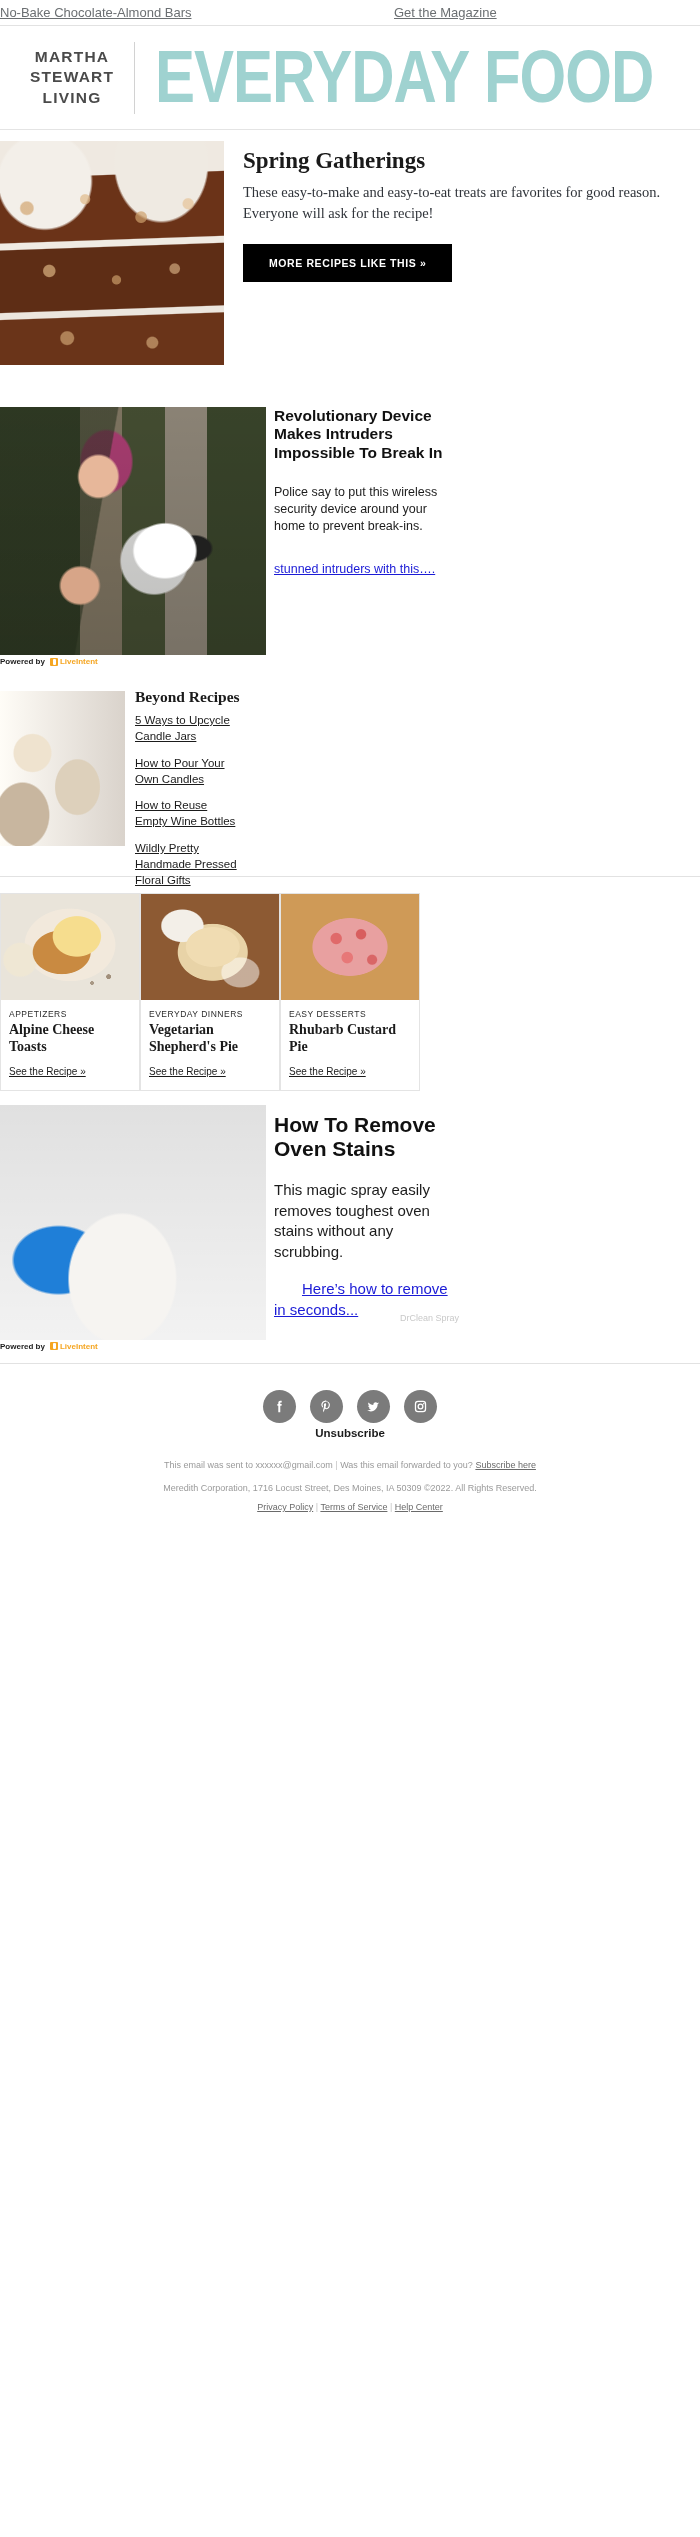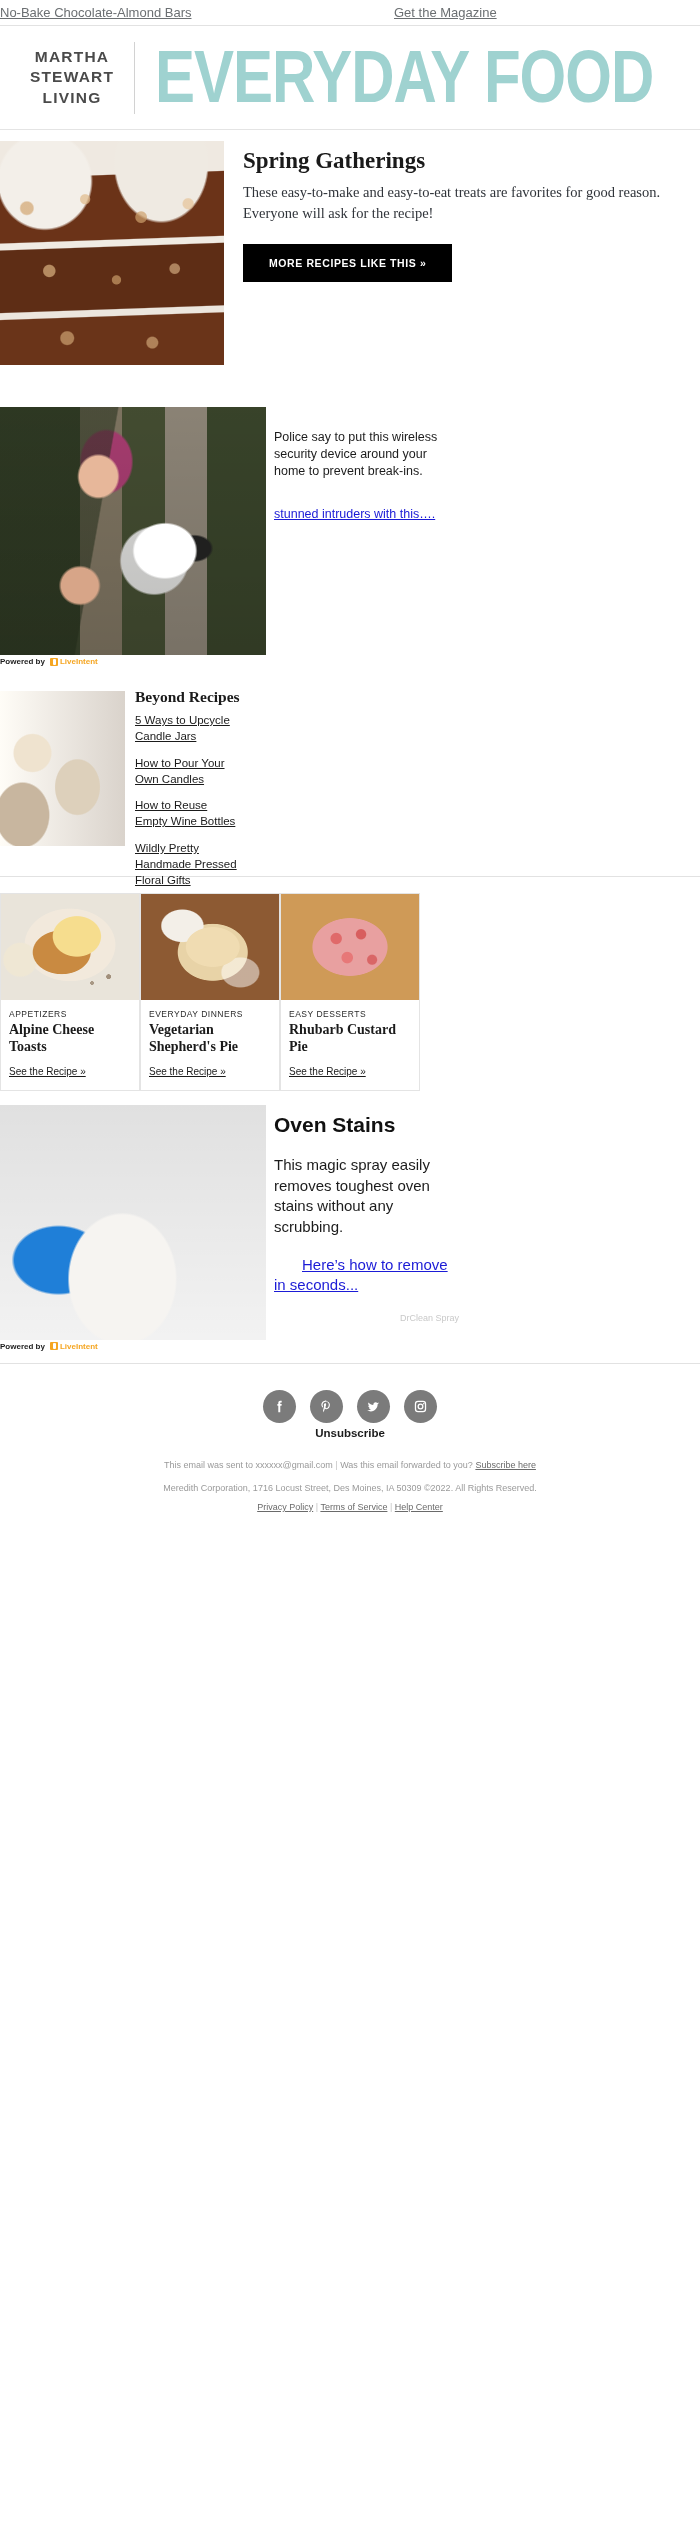--- a/index.html
+++ b/index.html
@@ -321,20 +321,25 @@
       <p class="hero-body">These easy-to-make and easy-to-eat treats are favorites for good reason. Everyone will ask for the recipe!</p>
       <a class="btn-dark">MORE RECIPES LIKE THIS »</a>
     </div>
   </div>
 
   <div class="ad" style="height:272px;">
     <div class="ad-img" style="width:266px;height:248px;">
         <div class="ph-fence"></div>
       </div>
     <div class="ad-txt" style="left:274px; top:0px; width:420px;">
+      <div class="ad-head" style="font-size:15.5px;">
+        <div>Revolutionary Device</div>
+        <div>Makes Intruders</div>
+        <div>Impossible To Break In</div>
+      </div>
       <p class="ad-body" style="font-size:12.5px; margin-top:22px; width:175px;">Police say to put this wireless security device around your home to prevent break-ins.</p>
       <div style="margin-top:26px;">
         <a class="ad-link" style="font-size:12.5px;">stunned intruders with this….</a>
       </div>
     </div>
     <div class="powered" style="top:250px;">
       <span>Powered by</span>
       <span class="li-mark"></span>
       <span class="li-word">LiveIntent</span>
     </div>
@@ -387,20 +392,21 @@
       </div>
     </div>
   </div>
 
   <div class="ad" style="height:258px; margin-top:14px;">
     <div class="ad-img" style="width:266px;height:235px;">
         <div class="ph-oven"></div>
       </div>
     <div class="ad-txt" style="left:274px; top:8px; width:420px;">
       <div class="ad-head" style="font-size:21px;">
+        <div>How To Remove</div>
         <div>Oven Stains</div>
       </div>
       <div class="ad-body" style="font-size:15px; margin-top:18px;">
         <div>This magic spray easily</div>
         <div>removes toughest oven</div>
         <div>stains without any</div>
         <div>scrubbing.</div>
       </div>
       <div style="margin-top:17px;">
         <a class="ad-link" style="font-size:15px;margin-left:28px;">Here’s how to remove</a>

